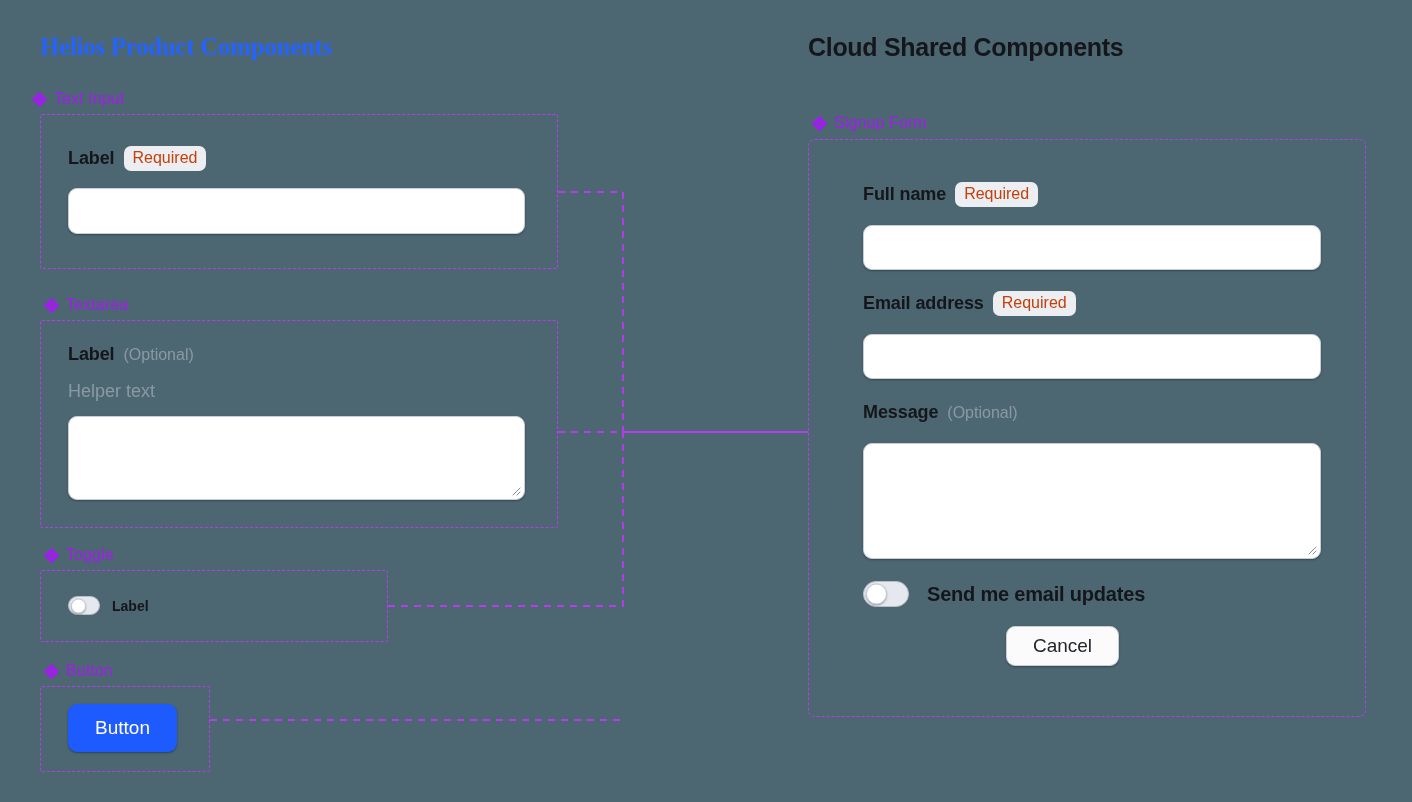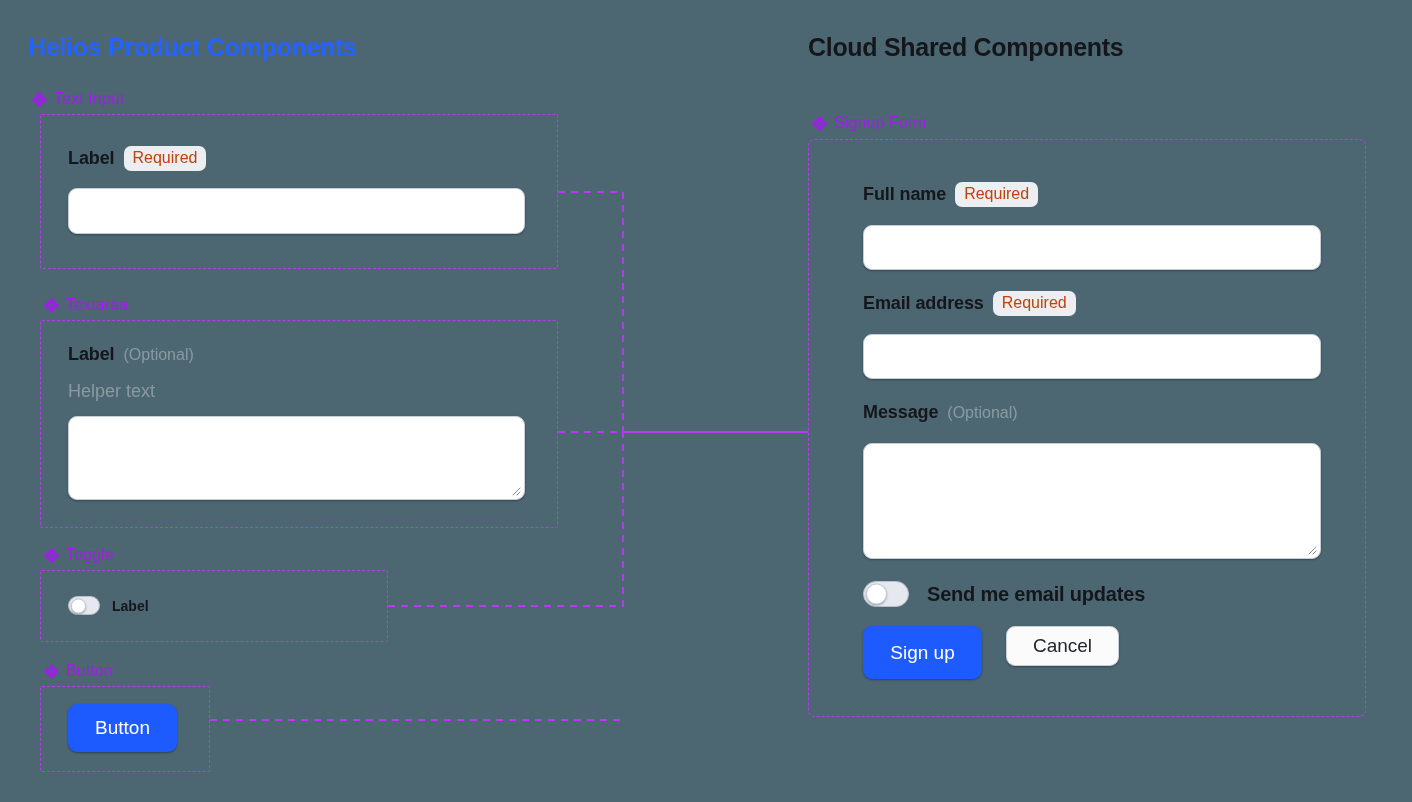--- a/index.html
+++ b/index.html
@@ -34,21 +34,21 @@
   }
 
   
   .panel-title {
     position: absolute;
     font-size: 25px;
     font-weight: 700;
     letter-spacing: -0.3px;
     white-space: nowrap;
   }
-  .panel-title.left  { left: 28px;  top: 33px; color: #2563ff; }
+  .panel-title.left  { left: 40px;  top: 33px; color: #2563ff; font-family: Liberation Serif, serif; }
   .panel-title.right { left: 808px; top: 33px; color: #14161c; }
 
   
   .section-caption {
     position: absolute;
     display: flex;
     align-items: center;
     gap: 7px;
     color: #a21cf0;
     font-size: 16px;
@@ -355,17 +355,16 @@
     </svg>
   </div>
 
   <div class="abs toggle-row" style="left:863px; top:581px; gap:18px;">
     <div class="toggle-track" style="width:46px; height:26px;">
       <div class="toggle-knob" style="width:21px; height:21px; left:2px;"></div>
     </div>
     <span class="toggle-label lg">Send me email updates</span>
   </div>
 
-  <button class="btn btn-primary abs" style="left:863px; top:626px; width:119px; height:53px; font-size:19px;">Sign up</button>
 
   <button class="btn btn-secondary abs" style="left:1006px; top:626px; width:113px; height:40px; font-size:19px;">Cancel</button>
 
 </div>
 
 </body></html>

